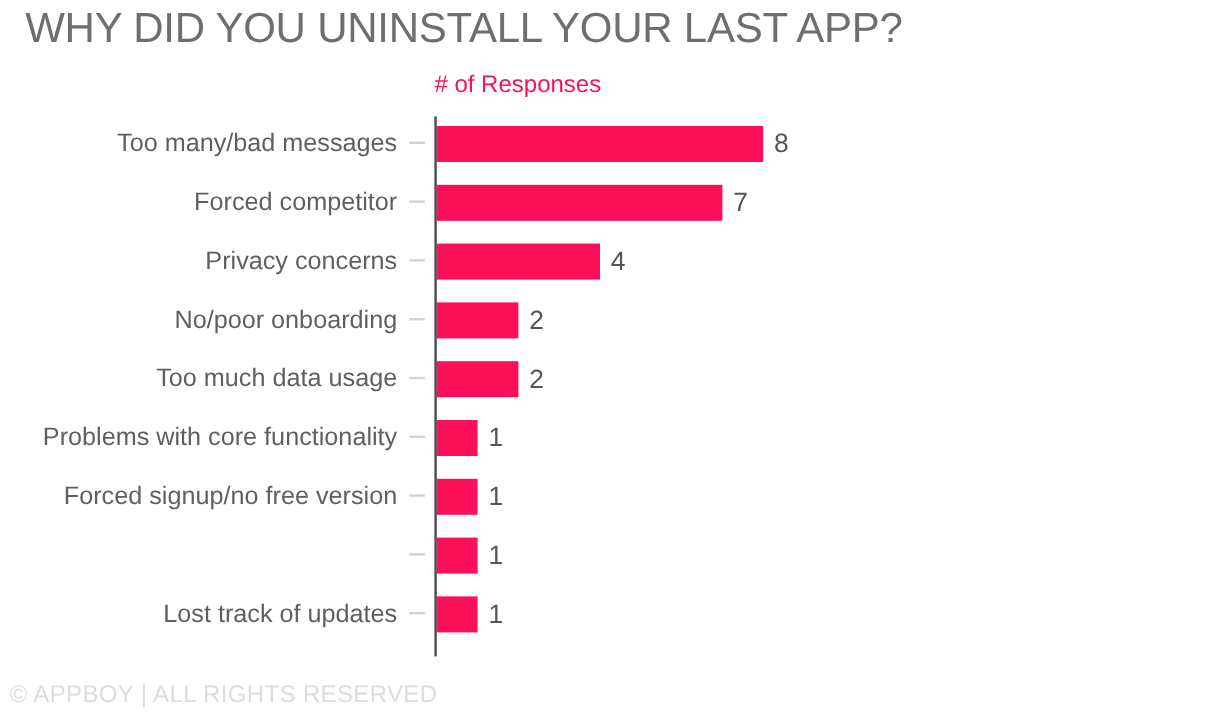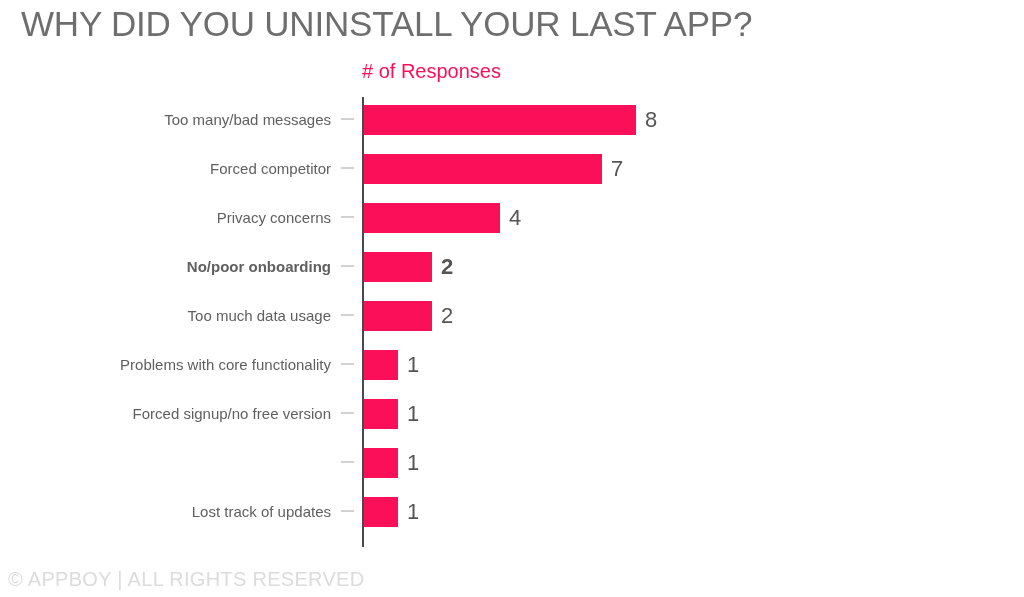--- a/index.html
+++ b/index.html
@@ -66,21 +66,21 @@
 
   .cat-label {
     position: absolute;
     left: 0;
     top: 0;
     width: 331px;
     height: 49px;
     display: flex;
     align-items: center;
     justify-content: flex-end;
-    font-size: 15px;
+    font-size: 21px;
     line-height: 26px;
     color: #5f5f5f;
     white-space: nowrap;
   }
 
   .tick {
     position: absolute;
     left: 341px;
     top: 23px;
     width: 13px;
@@ -140,21 +140,21 @@
         <div class="tick"></div>
         <div class="bar" style="width: 238px; background: rgb(251, 15, 88);"></div>
         <div class="bar-value" style="left: 611px;">7</div>
       </div>
       <div class="bar-row" style="top: 98px;">
         <div class="cat-label">Privacy concerns</div>
         <div class="tick"></div>
         <div class="bar" style="width: 136px; background: rgb(251, 15, 88);"></div>
         <div class="bar-value" style="left: 509px;">4</div>
       </div>
-      <div class="bar-row" style="top: 147px; font-weight: bold;">
+      <div class="bar-row" style="top: 147px;">
         <div class="cat-label">No/poor onboarding</div>
         <div class="tick"></div>
         <div class="bar" style="width: 68px; background: rgb(251, 15, 88);"></div>
         <div class="bar-value" style="left: 441px;">2</div>
       </div>
       <div class="bar-row" style="top: 196px;">
         <div class="cat-label">Too much data usage</div>
         <div class="tick"></div>
         <div class="bar" style="width: 68px; background: rgb(251, 15, 88);"></div>
         <div class="bar-value" style="left: 441px;">2</div>

